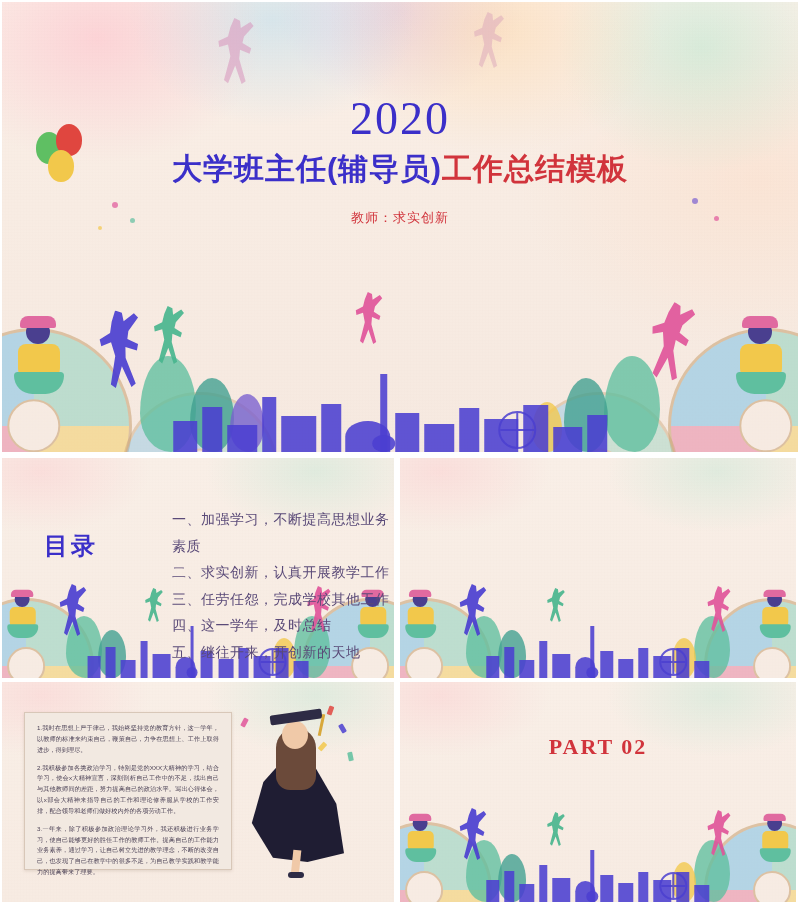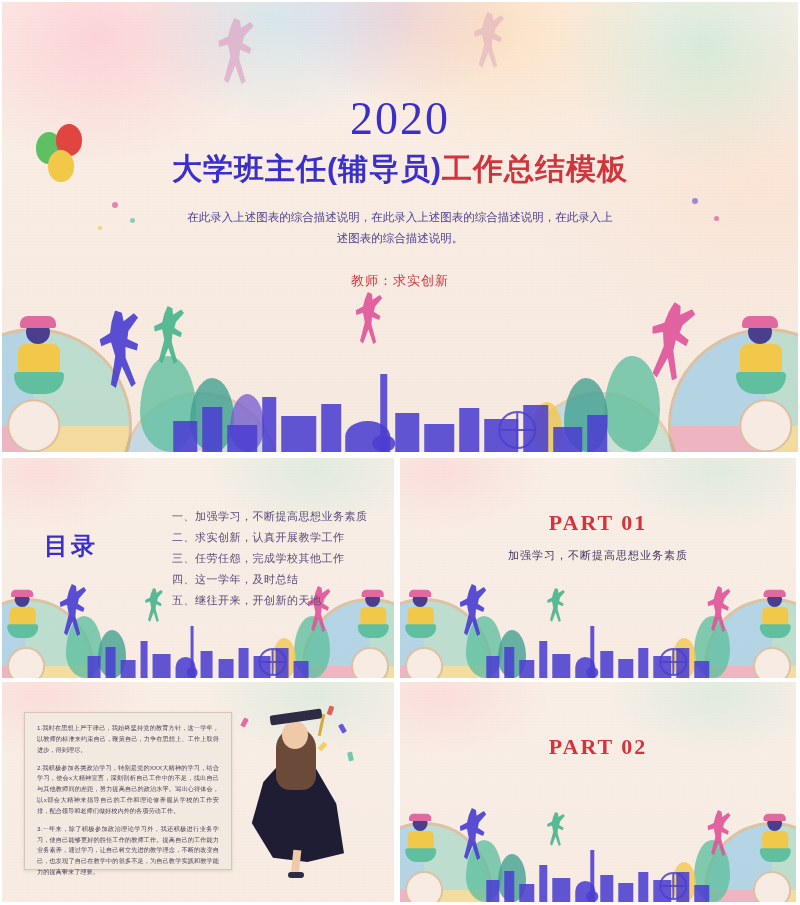--- a/index.html
+++ b/index.html
@@ -223,21 +223,21 @@
     color: #3b2fc9;
     letter-spacing: 3px;
     z-index: 6;
   }
   .toc-list {
     position: absolute;
     left: 170px; top: 48px;
     z-index: 6;
   }
   .toc-list div {
-    font-size: 11px;
+    font-size: 14px;
     color: #5a4a78;
     line-height: 1.9;
     letter-spacing: .5px;
   }
 
   
   .part-wrap {
     position: absolute;
     left: 0; right: 0;
     top: 52px;
@@ -323,21 +323,20 @@
 
   <div class="slide slide-hero">
     <div class="paper"></div>
     <div class="grain"></div>
 
     <div class="hero-text">
       <div class="hero-year">2020</div>
       <div class="hero-title">
         <span class="blue">大学班主任(辅导员)</span><span class="red">工作总结模板</span>
       </div>
-      <div class="hero-sub">在此录入上述图表的综合描述说明，在此录入上述图表的综合描述说明，在此录入上述图表的综合描述说明。</div>
       <div class="hero-teacher">教师：求实创新</div>
     </div>
 
     <div class="balloons" style="left:34px; top:130px;">
       <div class="balloon g" style="left:0; top:0;"></div>
       <div class="balloon r" style="left:20px; top:-8px;"></div>
       <div class="balloon y" style="left:12px; top:18px;"></div>
     </div>
 
     <div class="dot" style="left:110px; top:200px; width:6px; height:6px; background:#e0559a;"></div>
@@ -472,24 +471,20 @@
       <div class="dancer" style="left:56px; bottom:42px; width:30px; height:52px;"></div>
       <div class="dancer pink" style="right:62px; bottom:46px; width:26px; height:46px;"></div>
       <div class="dancer green" style="left:142px; bottom:56px; width:20px; height:34px;"></div>
     </div>
   </div>
 
   <div class="slide slide-p01">
     <div class="paper small"></div>
     <div class="grain"></div>
 
-    <div class="part-wrap">
-      <div class="part-label">PART 01</div>
-      <div class="part-sub">加强学习，不断提高思想业务素质</div>
-    </div>
 
     <div class="scene small">
       <div class="bigwheel" style="left:-44px; bottom:-56px; width:130px; height:130px;">
           <div class="hub"></div>
         </div>
       <div class="bigwheel" style="right:-44px; bottom:-56px; width:130px; height:130px;">
           <div class="hub"></div>
         </div>
 
       <div class="girl" style="left:4px; bottom:40px; transform:scale(.62); transform-origin:left bottom;">

